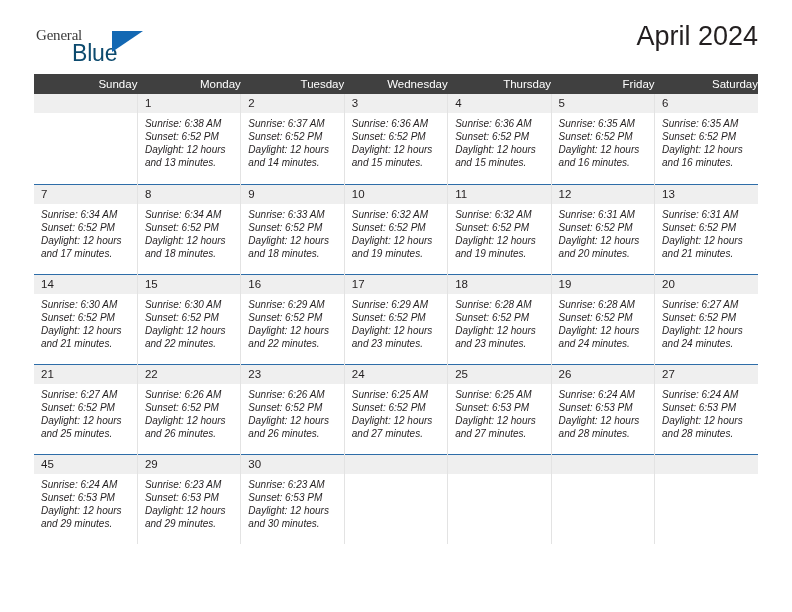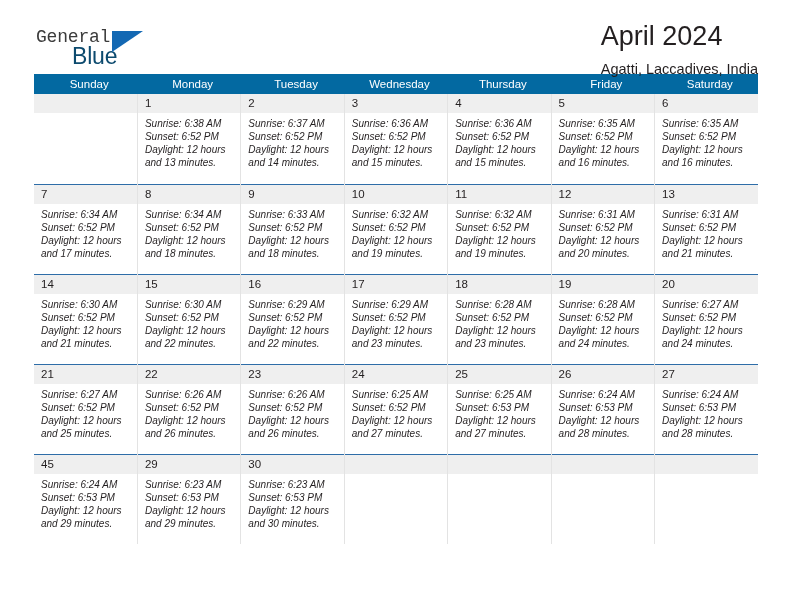--- a/index.html
+++ b/index.html
@@ -31,24 +31,24 @@
     position: absolute;
     left: 2px;
     top: 28px;
     width: 200px;
     height: 50px;
     line-height: 1;
   }
   .logo-row1 {
     position: relative;
     display: block;
-    font-size: 18px;
+    font-size: 15px;
     letter-spacing: -0.2px;
     color: #3b3b3b;
-    font-family: Liberation Mono, monospace;
+    font-family: Liberation Serif, serif;
   }
   .logo-tri {
     position: absolute;
     left: 76px;
     top: 3px;
     width: 0;
     height: 0;
     border-left: 31px solid #1368b3;
     border-bottom: 21px solid transparent;
   }
@@ -81,25 +81,25 @@
 
   
   .calendar {
     width: 724px;
     border-collapse: collapse;
     table-layout: fixed;
   }
   .calendar col { width: 103.43px; }
 
   thead th {
-    background: #0369a1;
+    background: #404040;
     color: #ffffff;
     font-size: 11.5px;
     font-weight: normal;
-    text-align: center;
+    text-align: right;
     padding: 4px 0 4px 7px;
     height: 20px;
     box-sizing: border-box;
     border: none;
   }
 
   .week-row td {
     vertical-align: top;
     padding: 0;
     border-top: 1.6px solid #2e6da8;
@@ -140,21 +140,20 @@
     <div class="logo">
       <span class="logo-row1">
         <span>General</span>
         <span class="logo-tri"></span>
       </span>
       <span class="logo-row2">Blue</span>
     </div>
 
     <div class="title-wrap">
       <div class="cal-title">April 2024</div>
-      <div class="cal-subtitle">Agatti, Laccadives, India</div>
     </div>
 
   </div>
 
   <table class="calendar">
     <colgroup>
       <col>
         <col>
         <col>
         <col>

